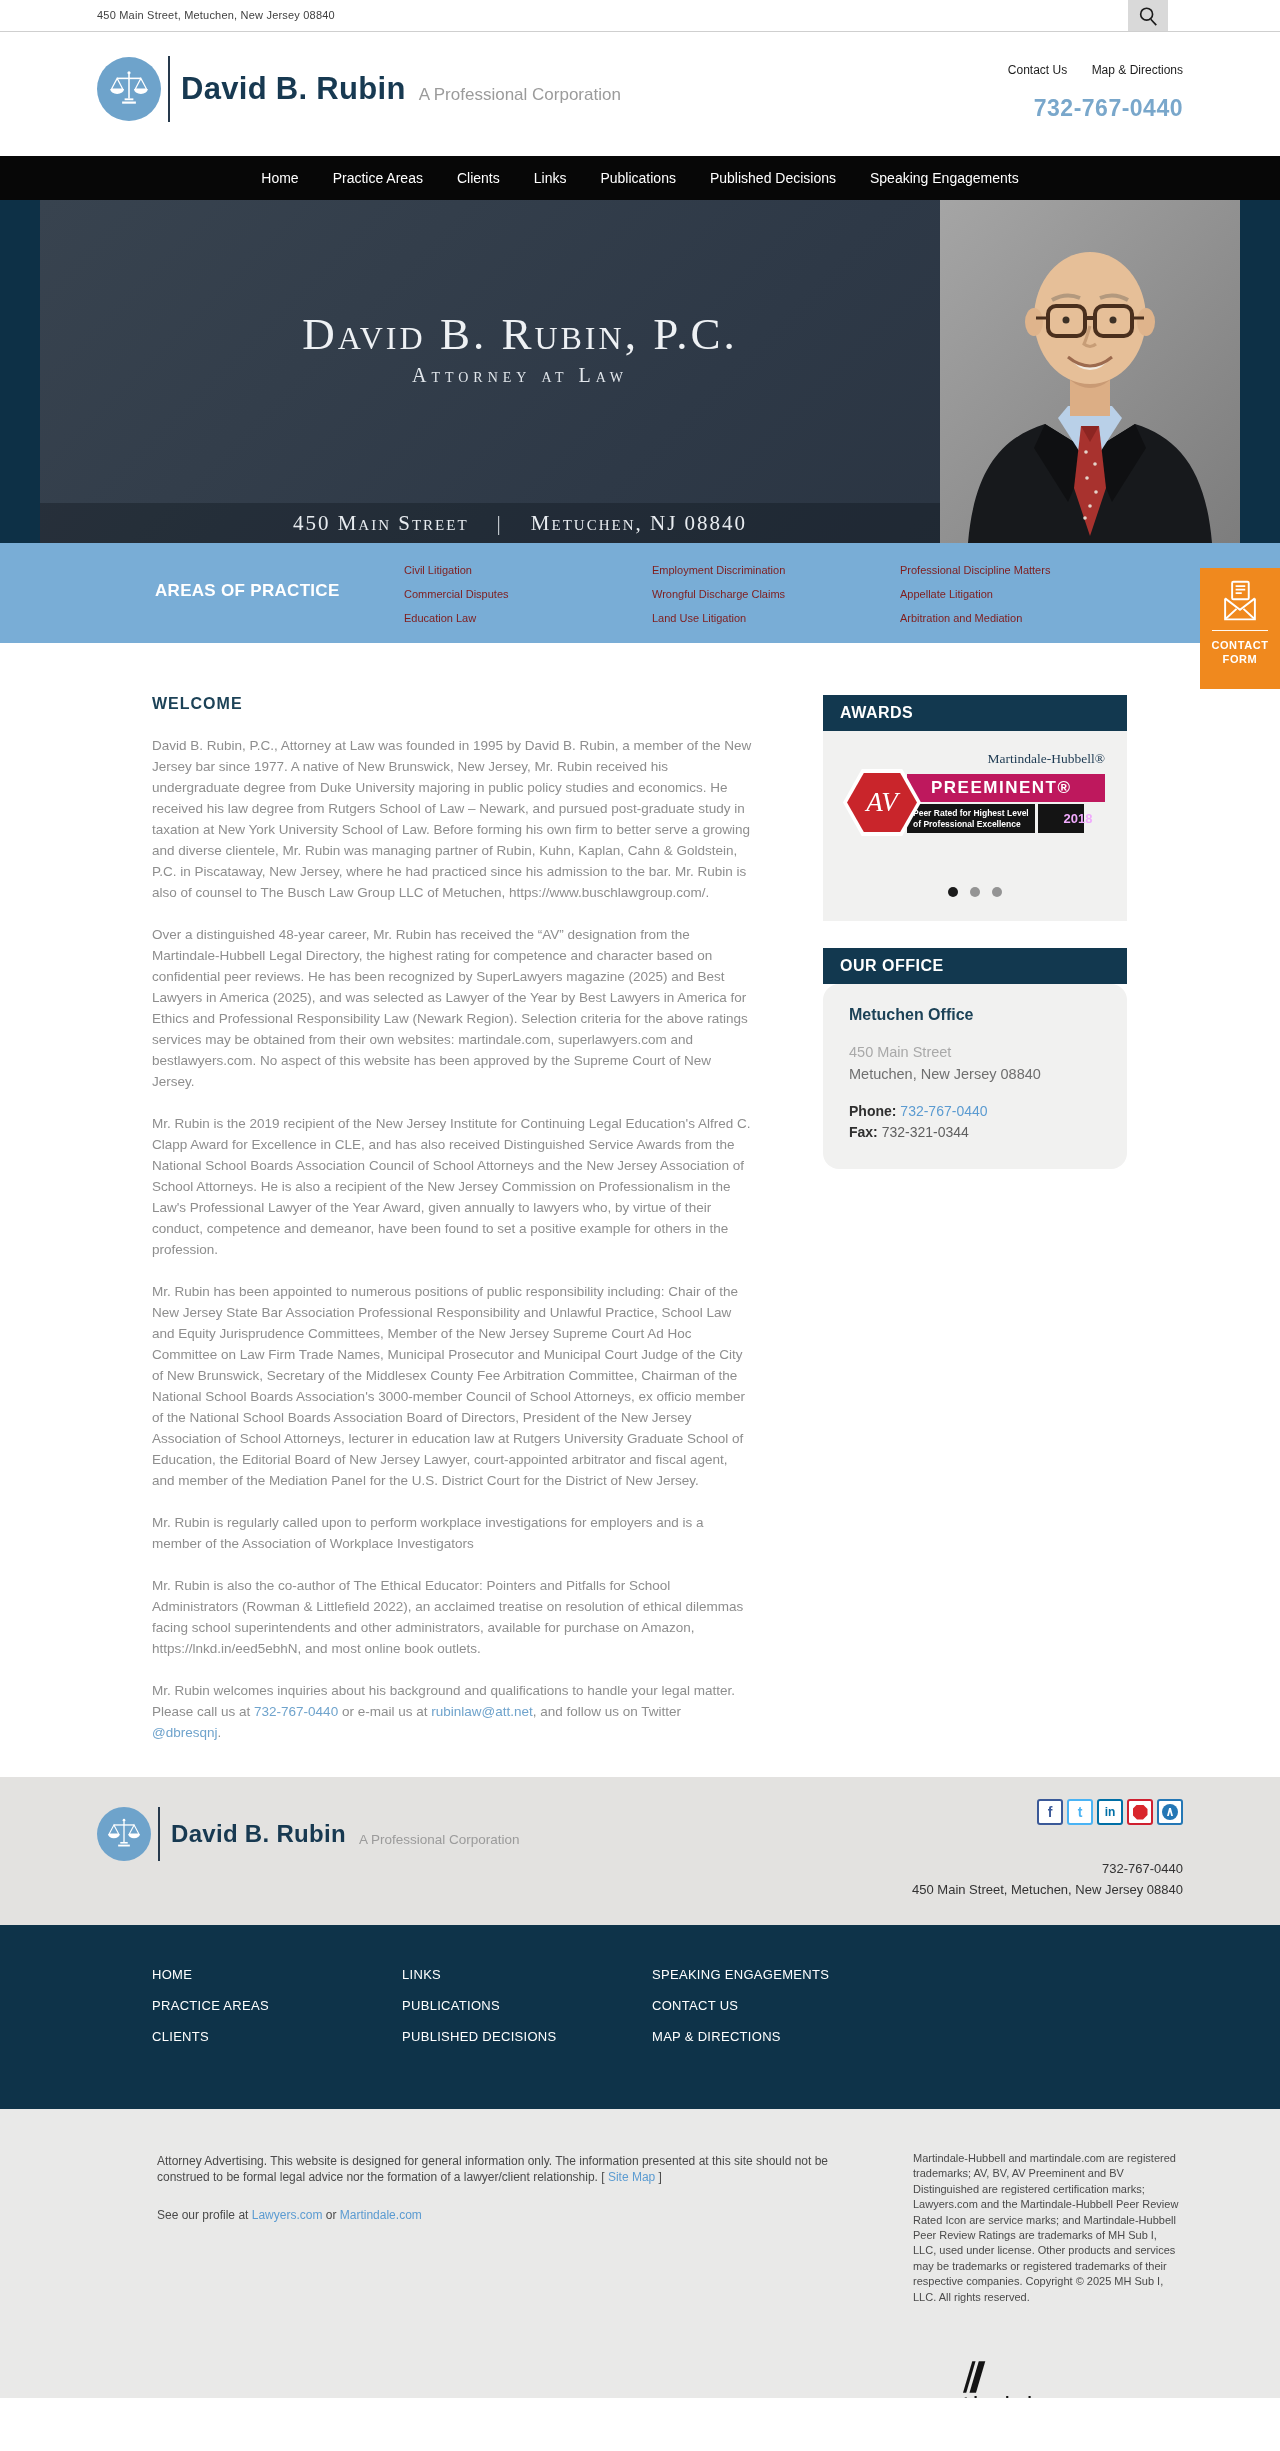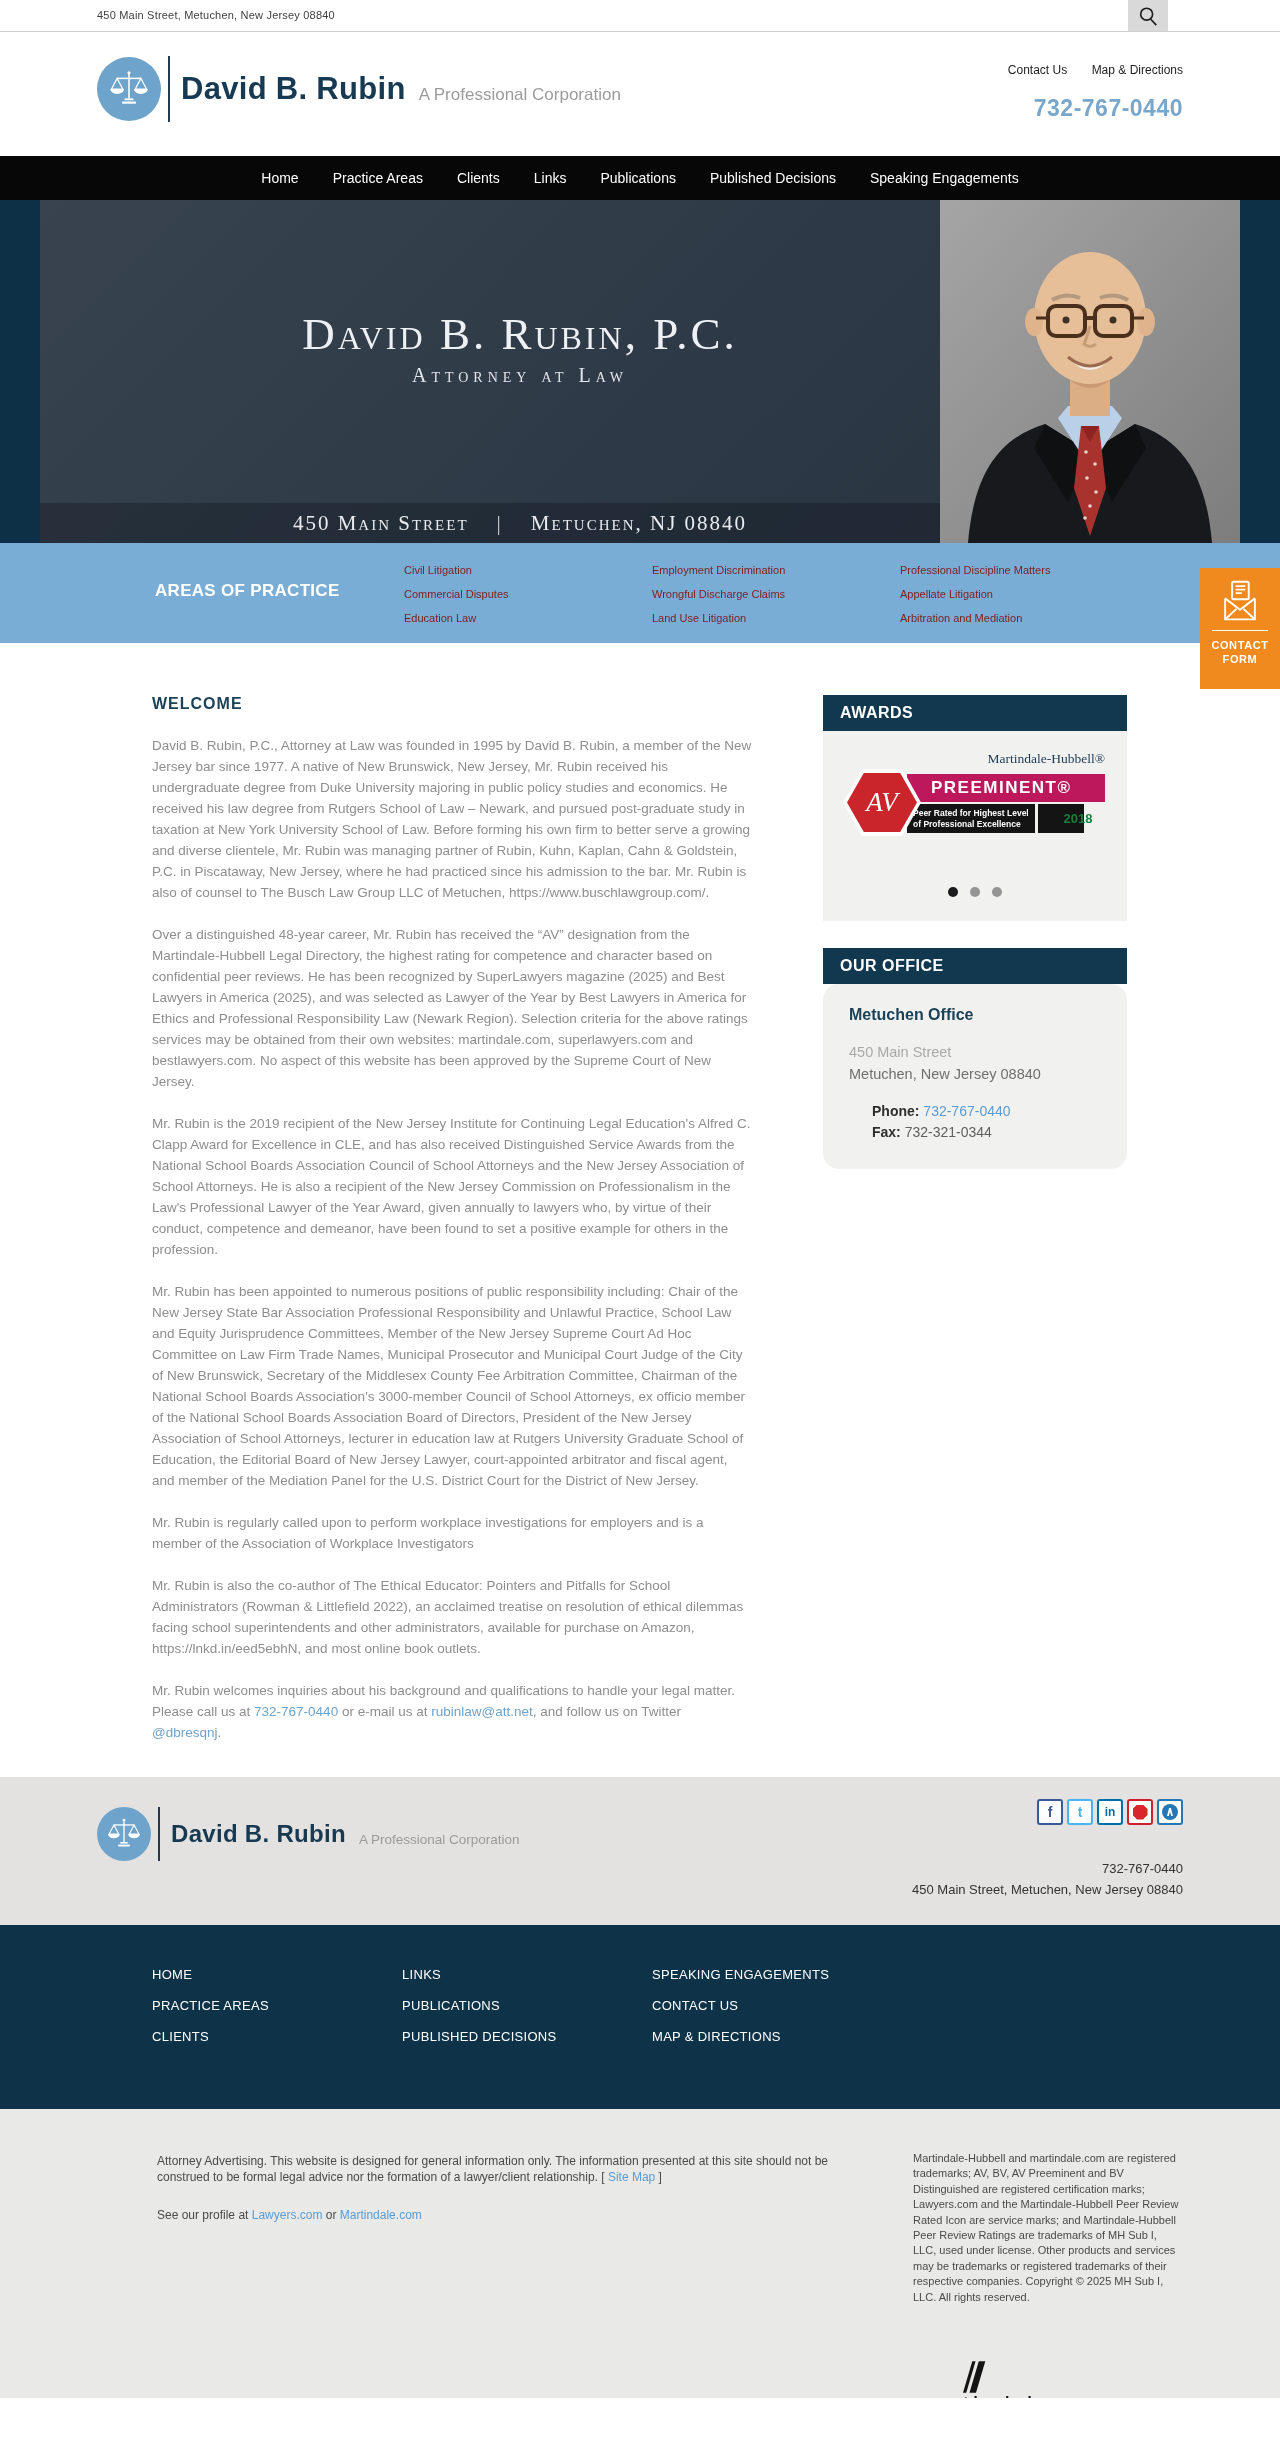--- a/index.html
+++ b/index.html
@@ -76,30 +76,30 @@
   .av-badge { position:relative; height:58px; margin:2px 22px 0 20px; }
   .hex-outer { position:absolute; left:0; top:-5px; width:78px; height:67px; z-index:2; background:#fff;
     clip-path:polygon(24% 0,76% 0,100% 50%,76% 100%,24% 100%,0 50%); display:flex; align-items:center; justify-content:center; }
   .hex-inner { width:70px; height:59px; clip-path:polygon(24% 0,76% 0,100% 50%,76% 100%,24% 100%,0 50%);
     background:#c9252b; color:#fff; display:flex; align-items:center; justify-content:center;
     font-size:27px; font-weight:normal; font-style:italic; font-family:"Liberation Serif", serif; }
   .badge-right { margin-left:64px; }
   .badge-word { height:28px; background:#be185d; color:#fff; font-weight:bold; font-size:17px; letter-spacing:1.5px; line-height:28px; padding-left:24px; }
   .badge-bottom { display:flex; margin-top:2px; }
   .badge-tagline { background:#141414; color:#fff; font-size:8.5px; font-weight:bold; line-height:10.5px; padding:4px 6px; width:128px; }
-  .badge-year { background:#141414; color:#15803d; font-weight:bold; font-size:13px; width:46px; margin-left:3px; display:flex; align-items:center; justify-content:center;padding-left:34px; }
+  .badge-year { background:#141414; color:#f0abfc; font-weight:bold; font-size:13px; width:46px; margin-left:3px; display:flex; align-items:center; justify-content:center;padding-left:34px; }
   .award-dots { position:absolute; bottom:20px; left:0; right:0; text-align:center; }
   .dot { display:inline-block; width:10px; height:10px; border-radius:50%; margin:0 6px; background:#949494; cursor:pointer; }
   .dot.active { background:#1b1b1b; }
   .office { margin-top:27px; }
   .office-body { padding:22px 18px 26px 26px;border-radius:16px; }
   .office-name { color:#1c4257; font-weight:bold; font-size:16px; margin-bottom:17px; cursor:pointer; }
   .office-addr1 { color:#a9a9a9; font-size:14.5px; line-height:22px; }
   .office-addr2 { color:#6f6f6f; font-size:14.5px; line-height:22px; margin-bottom:16px; }
-  .office-line { font-size:14px; line-height:21px; color:#2f2f2f; font-weight:bold;margin-left:23px; }
+  .office-line { font-size:14px; line-height:21px; color:#2f2f2f; font-weight:bold; }
   .ol-phone { color:#5b9bd1; font-weight:normal; }
   .ol-fax { color:#5f5f5f; font-weight:normal; }
 
   
   .footer-gray { background:#e3e2e0; height:148px; }
   .f-logo { top:30px; }
   .f-logo .logo-circle { width:54px; height:54px; }
   .f-logo .logo-divider { height:54px; }
   .f-logo .firm-name { font-size:24px; }
   .f-logo .firm-tagline { font-size:13.5px; padding-top:10px; }

